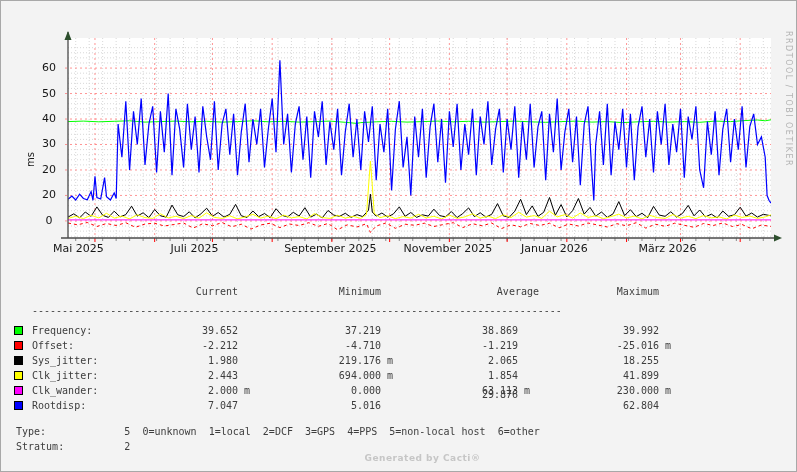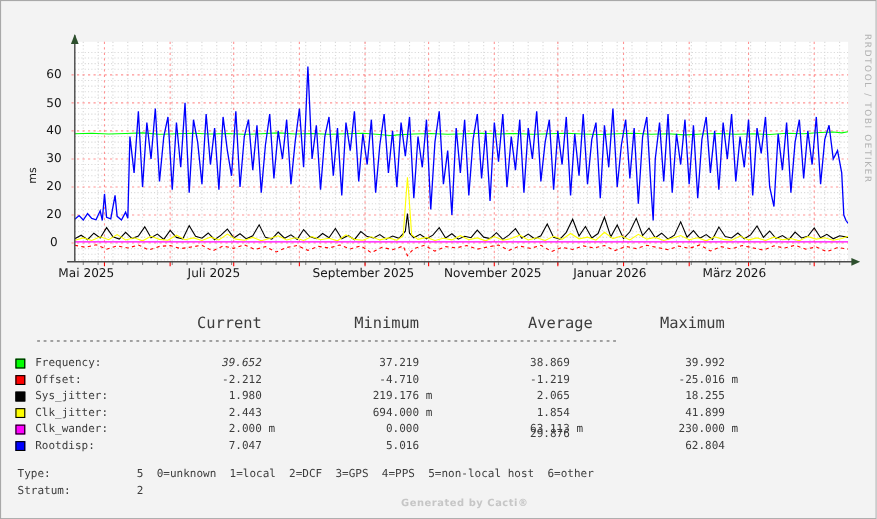--- a/index.html
+++ b/index.html
@@ -15,21 +15,21 @@
         color:#3d3d3d;white-space:pre;position:absolute;line-height:12px;}
   .fromline{left:0;width:100%;text-align:center;top:256px;}
   .sep{left:31px;top:304px;}
   .typeline{left:15px;top:425px;}
   .stratline{left:15px;top:440px;}
   .generated{position:absolute;top:452px;left:0;width:100%;text-align:center;
              font-size:9px;font-weight:bold;color:#c6c6c6;letter-spacing:0.5px;padding-left:24px;}
   .ytick{position:absolute;width:28px;text-align:center;font-size:11px;color:#161616;}
   .xtick{position:absolute;width:130px;font-size:11px;color:#161616;}
   .colhead{position:absolute;width:100px;text-align:right;
-           font-family:"DejaVu Sans Mono","Liberation Mono",monospace;font-size:14px;color:#3d3d3d;}
+           font-family:"DejaVu Sans Mono","Liberation Mono",monospace;font-size:10px;color:#3d3d3d;}
   .sw{position:absolute;width:7px;height:7px;border:1px solid #000;}
   .cellnum{position:absolute;width:110px;text-align:right;
            font-family:"DejaVu Sans Mono","Liberation Mono",monospace;font-size:10px;color:#3d3d3d;}
   .cellunit{position:absolute;font-family:"DejaVu Sans Mono","Liberation Mono",monospace;
             font-size:10px;color:#3d3d3d;}
   svg{position:absolute;top:0;left:0;pointer-events:none;}
 </style>
 </head>
 <body>
 
@@ -242,21 +242,21 @@
   <div id="colheads">
       <div class="colhead" style="left: 137px; top: 285px;">Current</div>
       <div class="colhead" style="left: 280px; top: 285px;">Minimum</div>
       <div class="colhead" style="left: 438px; top: 285px;">Average</div>
       <div class="colhead" style="left: 558px; top: 285px;">Maximum</div>
     </div>
   <div class="mono sep">----------------------------------------------------------------------------------------</div>
   <div id="legendrows">
       <div class="sw" style="background: rgb(0, 255, 0); left: 13px; top: 325px;"></div>
       <div class="mono" style="left: 31px; top: 324px;">Frequency:</div>
-      <div class="cellnum" style="left: 127px; top: 324px; font-style: italic;">39.652</div>
+      <div class="cellnum" style="left: 127px; top: 324px;">39.652</div>
       <div class="cellnum" style="left: 270px; top: 324px;">37.219</div>
       <div class="cellnum" style="left: 407px; top: 324px;">38.869</div>
       <div class="cellnum" style="left: 548px; top: 324px;">39.992</div>
       <div class="sw" style="background: rgb(255, 0, 0); left: 13px; top: 340px;"></div>
       <div class="mono" style="left: 31px; top: 339px;">Offset:</div>
       <div class="cellnum" style="left: 127px; top: 339px;">-2.212</div>
       <div class="cellnum" style="left: 270px; top: 339px;">-4.710</div>
       <div class="cellnum" style="left: 407px; top: 339px;">-1.219</div>
       <div class="cellnum" style="left: 548px; top: 339px;">-25.016</div>
       <div class="cellunit" style="left: 664px; top: 339px;">m</div>

